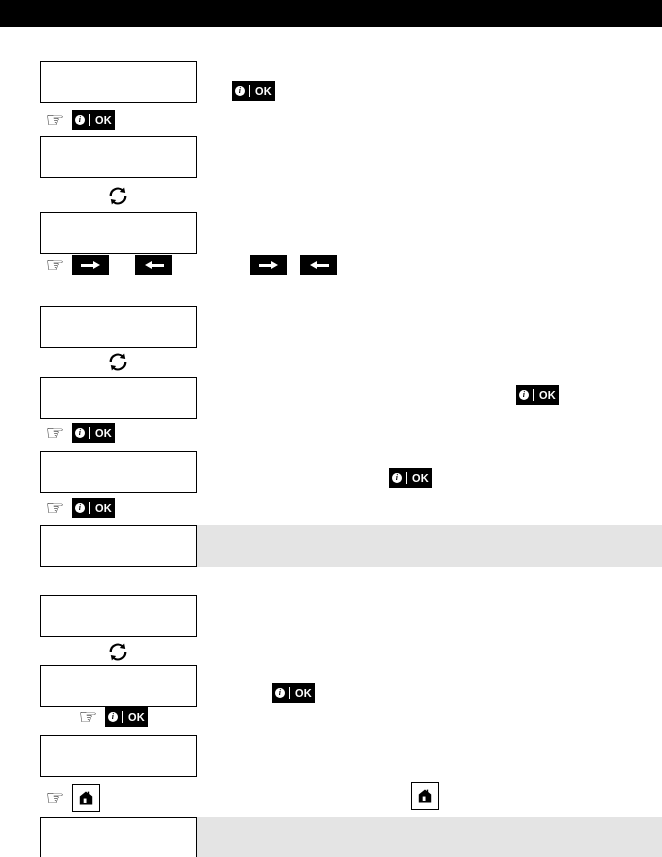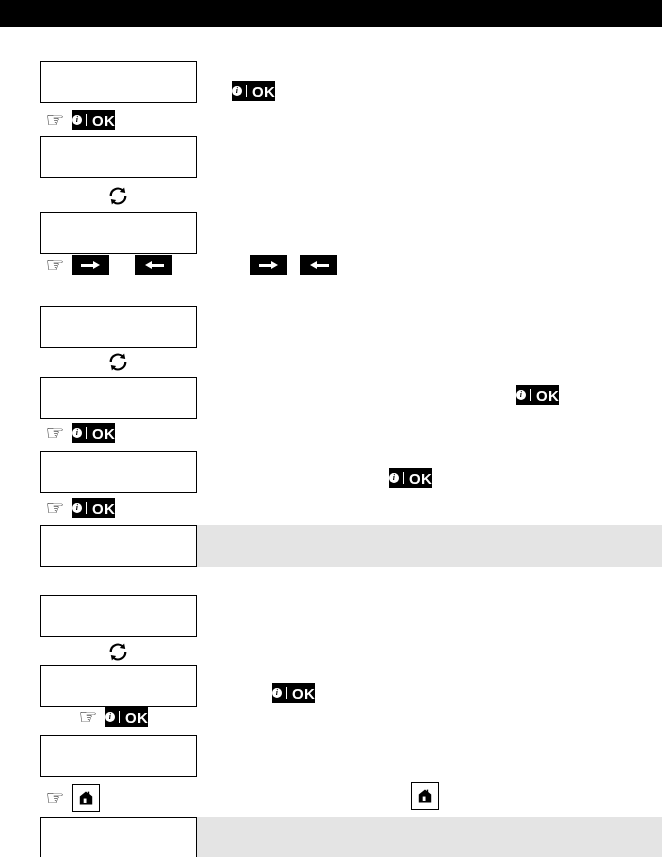--- a/index.html
+++ b/index.html
@@ -71,21 +71,21 @@
     line-height:10px;
     text-align:center;
     font-family:"Liberation Serif", serif;
   }
   .pipe{
     display:inline-block;
     width:1px;height:12px;
     background:#ffffff;
     margin:0 3px 0 2px;
   }
-  .ok-text{font-family:"Liberation Sans",sans-serif;font-size:15px;font-weight:bold;}
+  .ok-text{font-family:"Liberation Sans",sans-serif;font-size:11px;font-weight:bold;}
 
   
   .arrow-glyph{
     position:relative;
     display:inline-block;
     width:22px;height:8px;
   }
   .arrow-glyph .shaft{
     position:absolute;top:3px;
     width:12px;height:3px;background:#ffffff;

